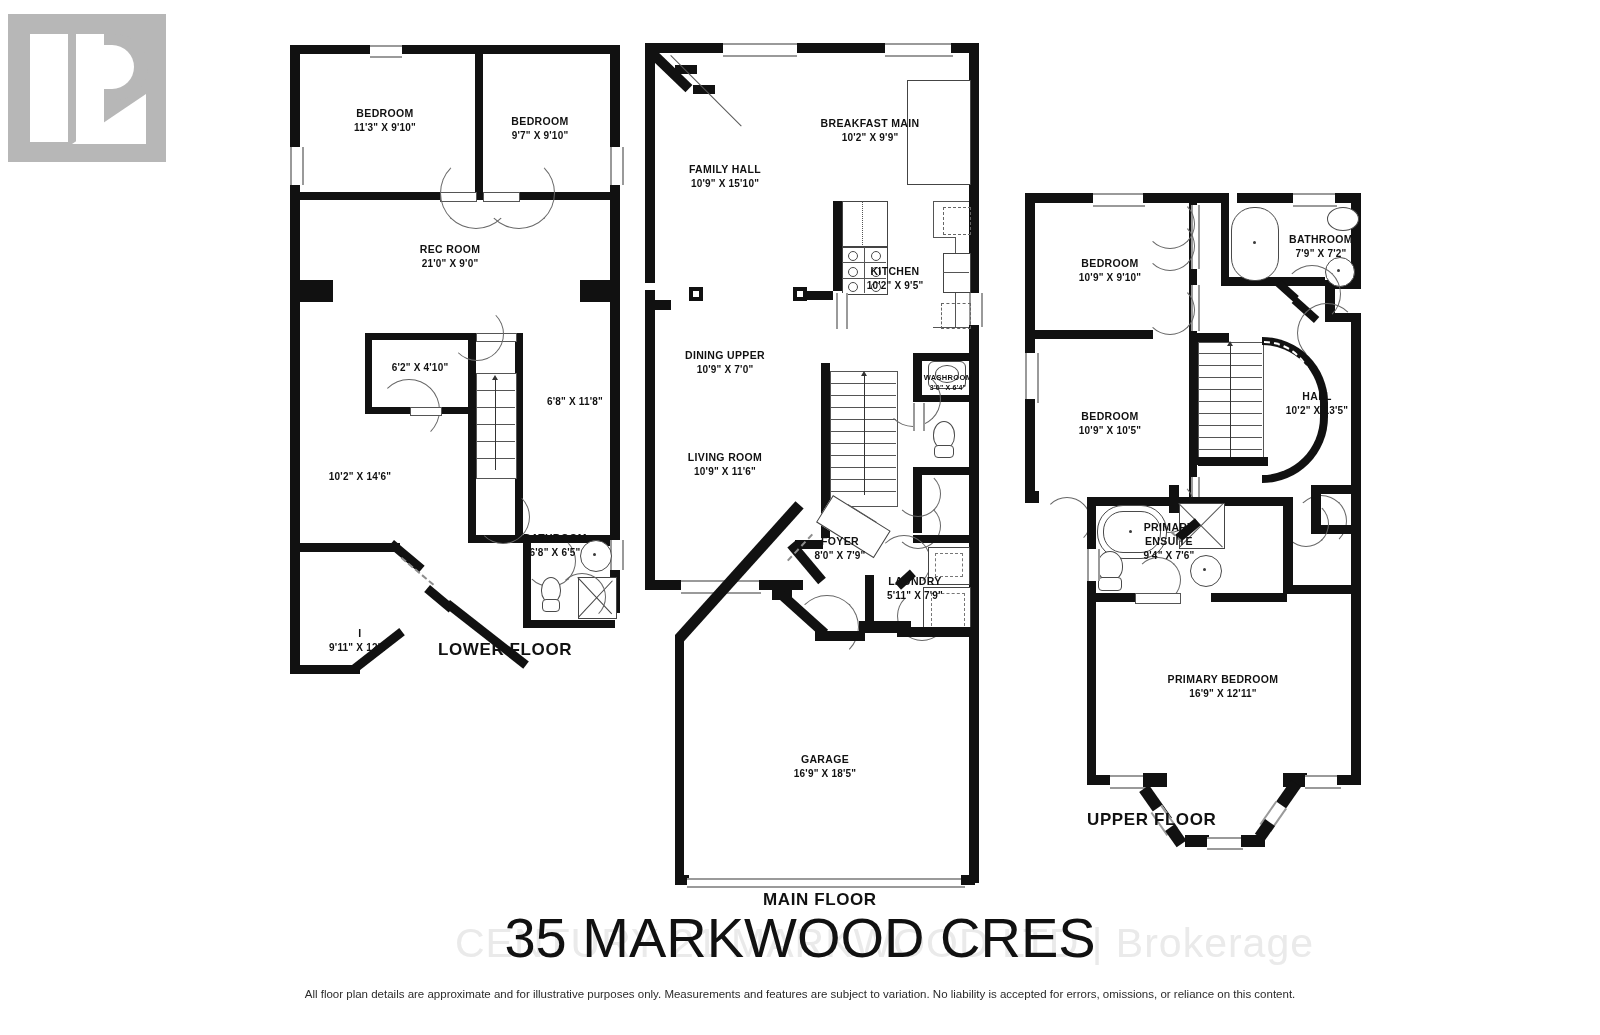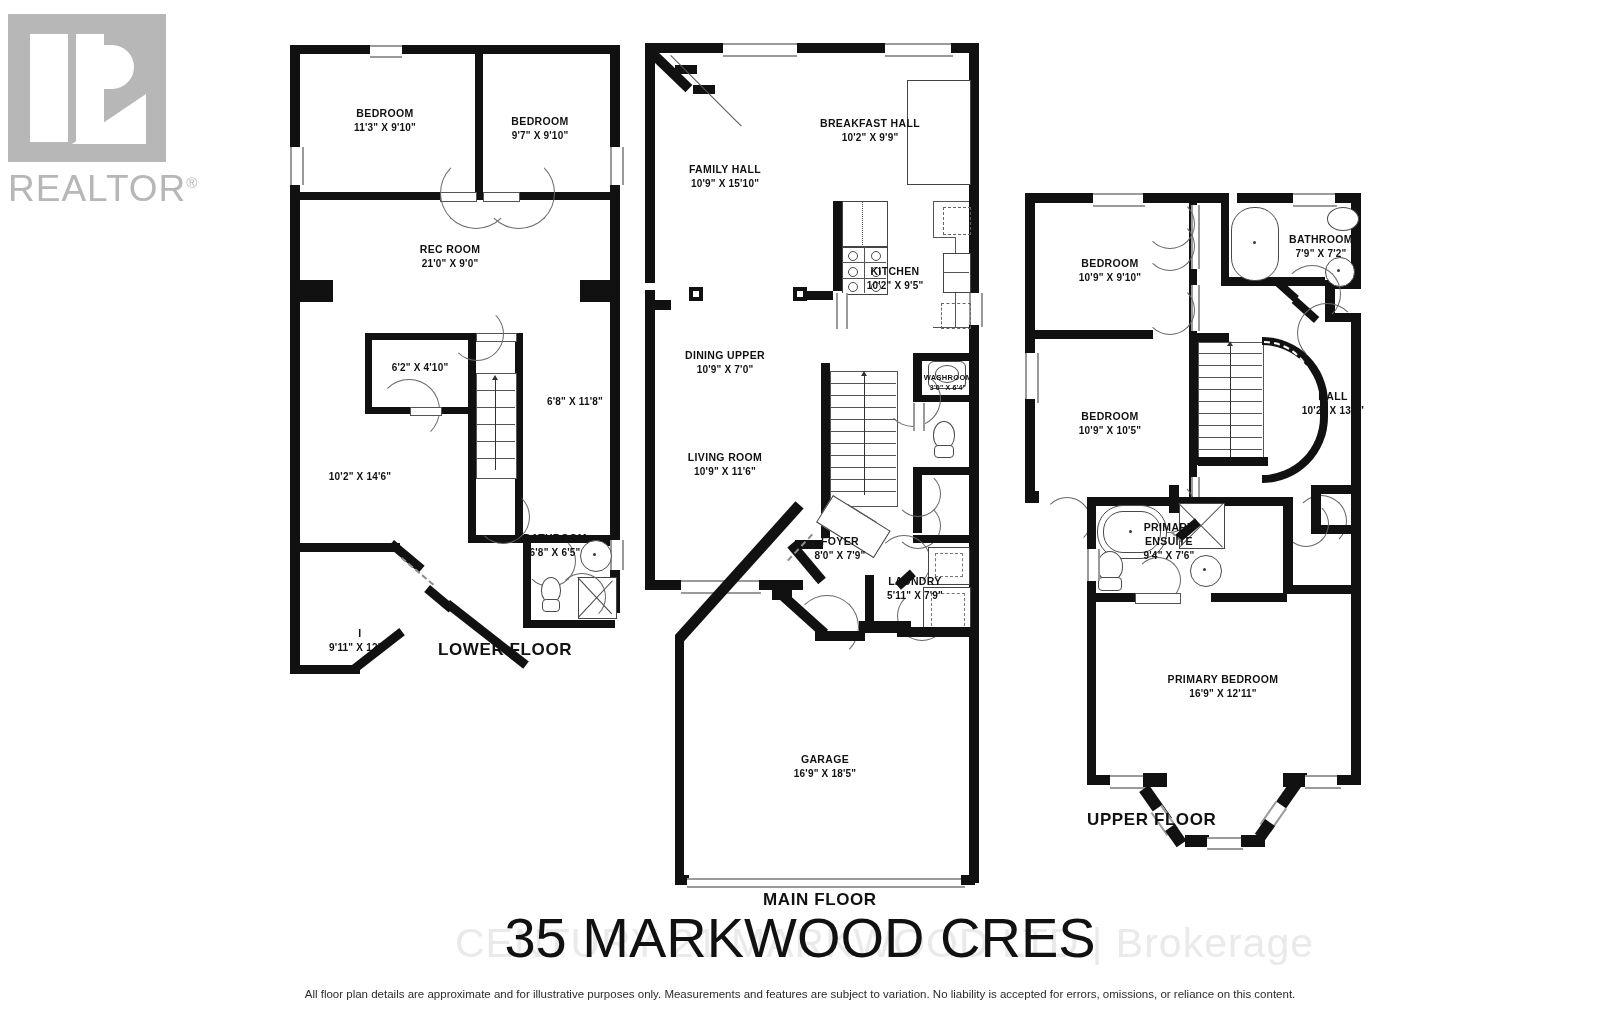--- a/index.html
+++ b/index.html
@@ -60,21 +60,20 @@
 <body>
 
 <div id="realtor-logo">
   <div class="mark">
     <div class="bar"></div>
     <div class="bowl"></div>
     <div class="bowl-in"></div>
     <div class="stem"></div>
     <div class="diag"></div>
   </div>
-  <div class="word"><span>REALTOR</span><sup>®</sup></div>
 </div>
 
 <div class="plan" id="lower-floor" style="left:290px;top:35px;width:340px;height:640px;">
 
   <div class="w" style="left:0;top:10px;width:330px;height:9px;"></div>
   <div class="w" style="left:0;top:10px;width:10px;height:140px;"></div>
   <div class="w" style="left:0;top:148px;width:10px;height:430px;"></div>
   <div class="w" style="left:320px;top:10px;width:10px;height:140px;"></div>
   <div class="w" style="left:320px;top:148px;width:10px;height:430px;"></div>
 
@@ -295,21 +294,21 @@
   <div class="w" style="left:220px;top:540px;width:9px;height:58px;"></div>
 
   <div class="w" style="left:30px;top:600px;width:9px;height:248px;"></div>
   <div class="w" style="left:30px;top:600px;width:180px;height:11px;transform:rotate(-48deg);transform-origin:left top;"></div>
   <div class="w" style="left:324px;top:600px;width:10px;height:248px;"></div>
   <div class="w" style="left:30px;top:840px;width:14px;height:10px;"></div>
   <div class="win" style="left:42px;top:843px;width:278px;height:6px;"></div>
   <div class="w" style="left:316px;top:840px;width:14px;height:10px;"></div>
 
   <div class="lbl" style="left:155px;top:82px;width:140px;">
-    <div class="nm">BREAKFAST HALL</div>
+    <div class="nm">BREAKFAST MAIN</div>
     <div class="dm">10'2" X 9'9"</div>
   </div>
   <div class="lbl" style="left:10px;top:128px;width:140px;">
     <div class="nm">FAMILY HALL</div>
     <div class="dm">10'9" X 15'10"</div>
   </div>
   <div class="lbl" style="left:195px;top:230px;width:110px;">
     <div class="nm">KITCHEN</div>
     <div class="dm">10'2" X 9'5"</div>
   </div>
@@ -468,21 +467,21 @@
     <div class="dm">10'9" X 9'10"</div>
   </div>
   <div class="lbl" style="left:248px;top:48px;width:96px;">
     <div class="nm">BATHROOM</div>
     <div class="dm">7'9" X 7'2"</div>
   </div>
   <div class="lbl" style="left:20px;top:225px;width:130px;">
     <div class="nm">BEDROOM</div>
     <div class="dm">10'9" X 10'5"</div>
   </div>
-  <div class="lbl" style="left:268px;top:205px;width:80px;">
+  <div class="lbl" style="left:252px;top:205px;width:80px;">
     <div class="nm">HALL</div>
     <div class="dm">10'2" X 13'5"</div>
   </div>
   <div class="lbl" style="left:96px;top:336px;width:96px;">
     <div class="nm" style="white-space:normal;">PRIMARY ENSUITE</div>
     <div class="dm">9'4" X 7'6"</div>
   </div>
   <div class="lbl" style="left:128px;top:488px;width:140px;">
     <div class="nm">PRIMARY BEDROOM</div>
     <div class="dm">16'9" X 12'11"</div>

